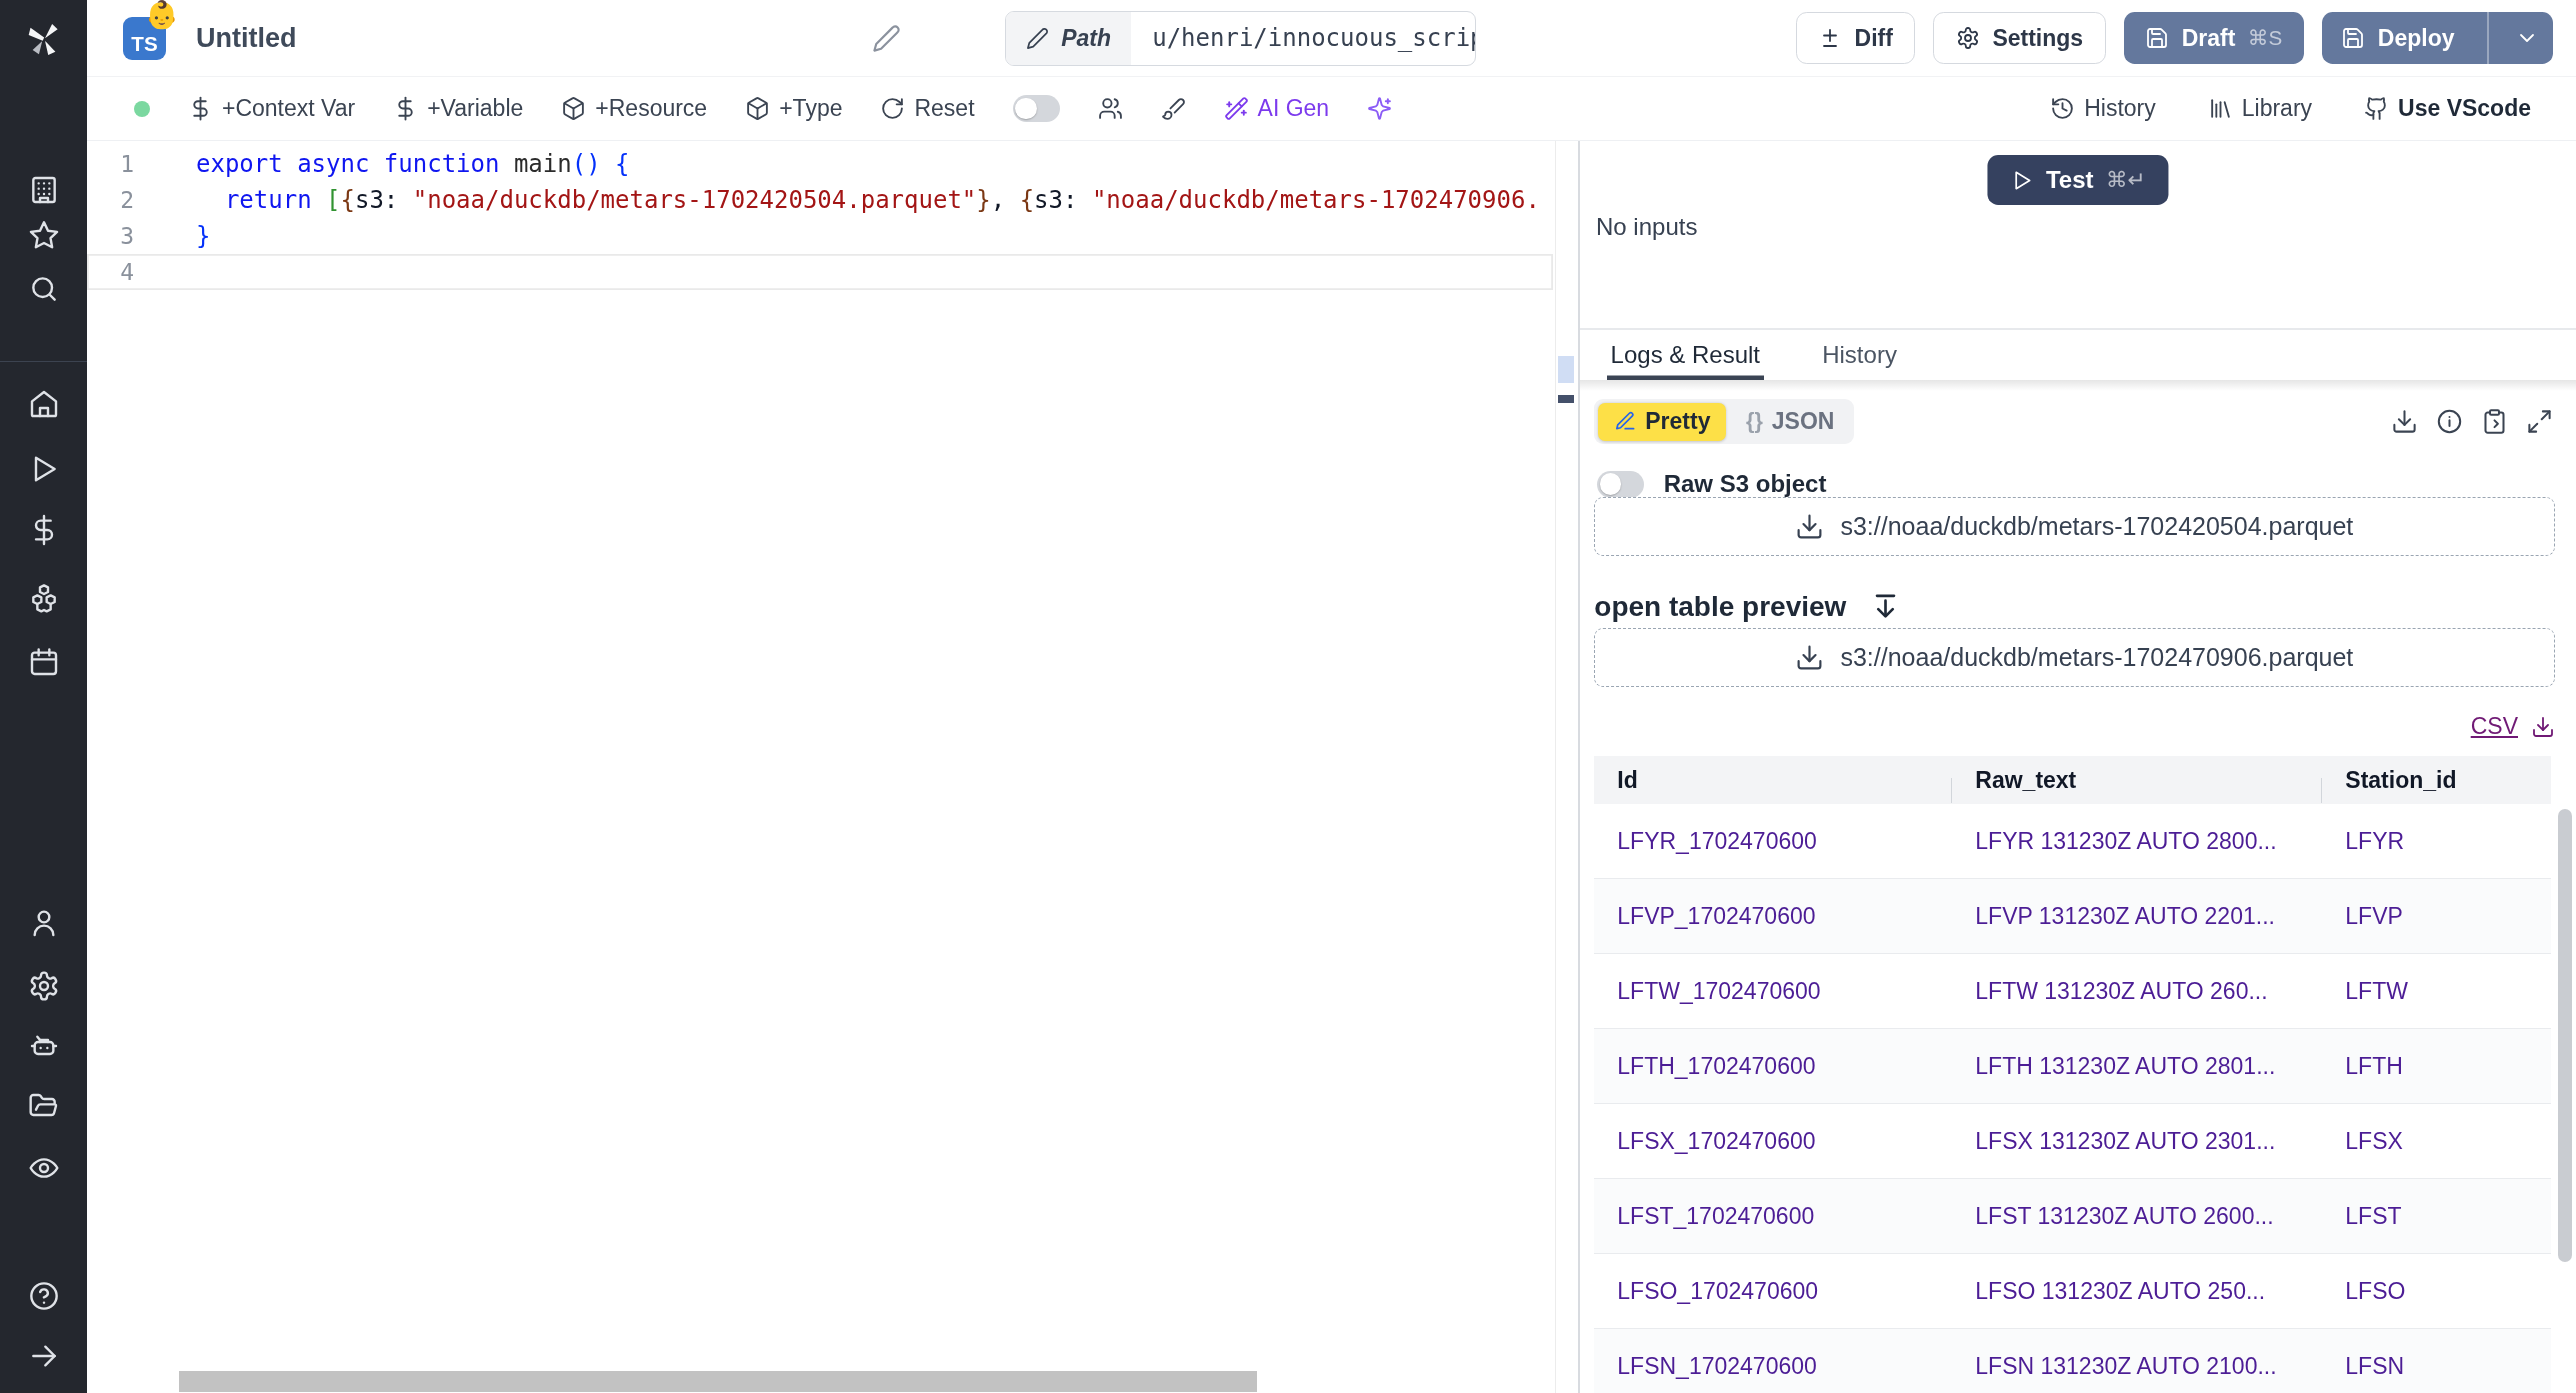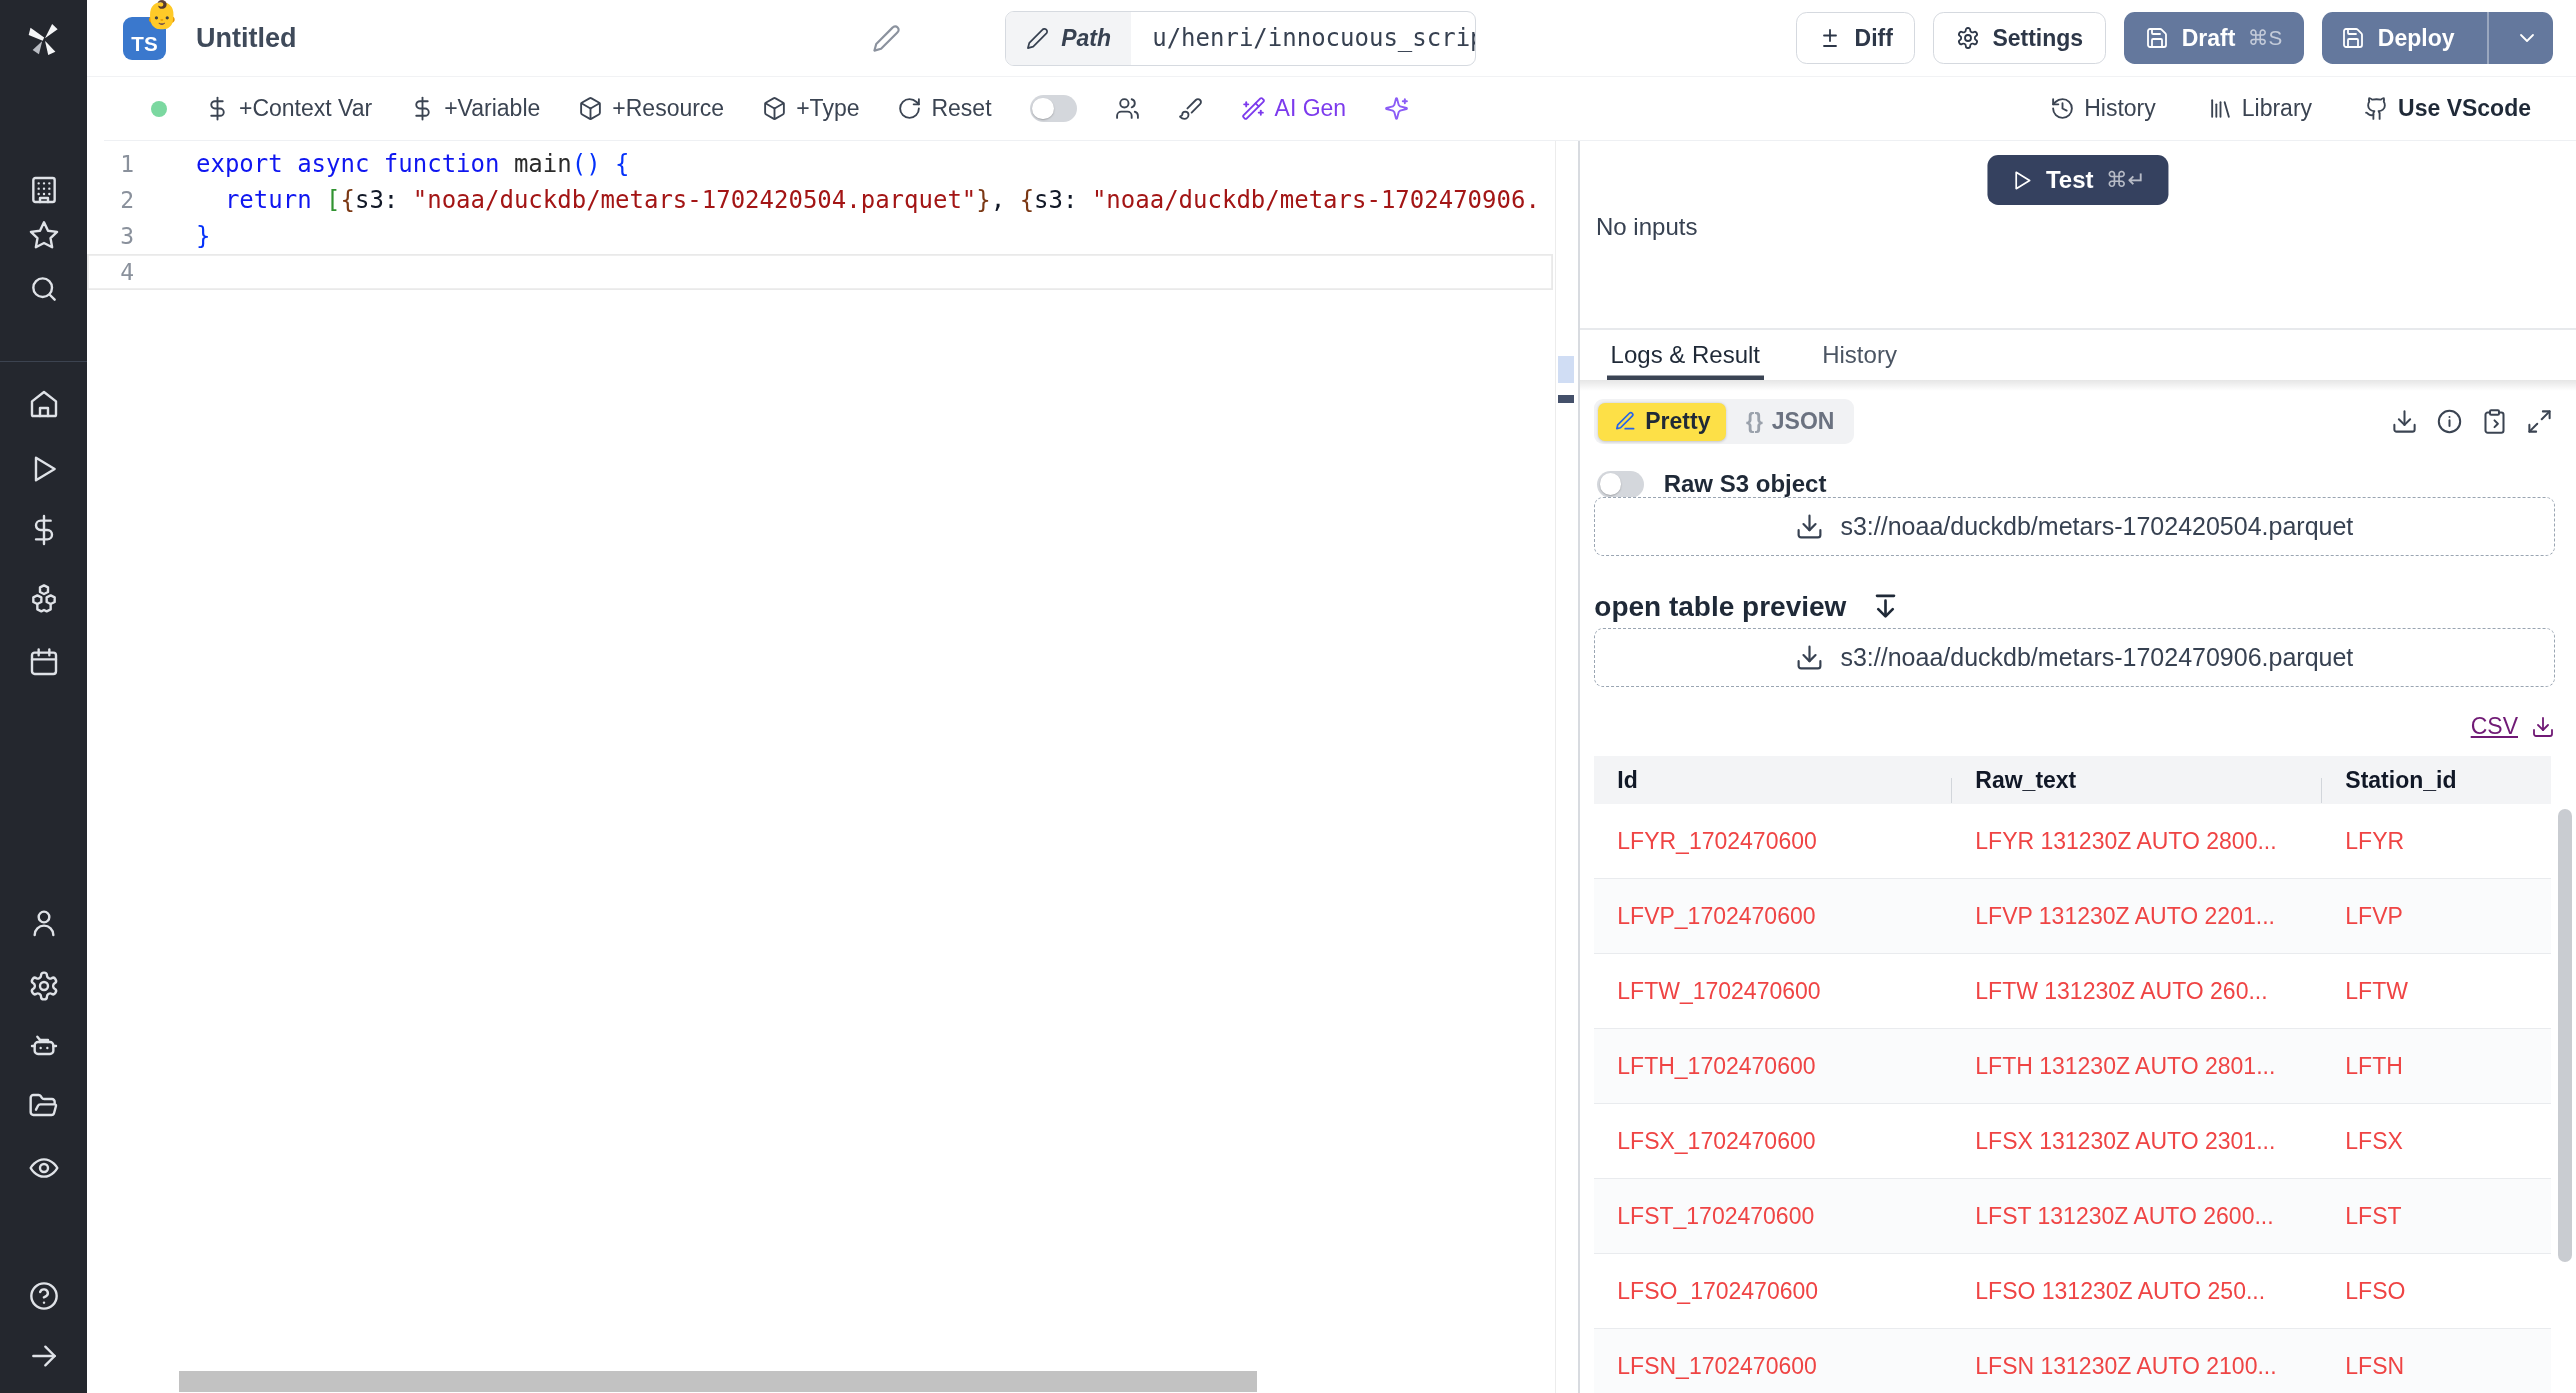--- a/index.html
+++ b/index.html
@@ -41,21 +41,21 @@
   .btn .icon { width:24px; height:24px; }
   .btn-white { background:#fff; border:1.8px solid #d5d9df; color:#2d3748; padding:0 21.5px; }
   .btn-slate { background:#64789d; color:#fff; padding:0 21.5px; }
   .kbd-hint { font-size:20.6px; font-weight:400; color:rgba(255,255,255,.62); }
   .btn-deploy { padding:0;align-items:center; }
   .btn-deploy .dep-main { display:flex; align-items:center; gap:12.5px; padding:0 19.7px; height:100%; }
   .btn-deploy .dep-sep { width:1.8px; height:100%; background:rgba(255,255,255,.35); }
   .btn-deploy .dep-caret { width:52px; height:100%; display:flex; align-items:center; justify-content:center; }
 
   
-  .toolbar { position:absolute; left:104px; top:77px; right:0; height:64px; background:#fff;
+  .toolbar { position:absolute; left:87px; top:77px; right:0; height:64px; background:#fff;
     border-bottom:1.8px solid #eef0f3; display:flex; align-items:center; z-index:19; }
   .tb-left { display:flex; align-items:center; gap:38px; padding-left:47px; }
   .status-dot { width:16px; height:16px; border-radius:50%; background:#7bd8a0; }
   .tb-item { display:flex; align-items:center; gap:9px; font-size:23px; color:#3b4452; cursor:pointer; }
   .tb-item .icon { width:25px; height:25px; }
   .toggle { width:47px; height:27px; border-radius:13.4px; background:#d4d7dc; position:relative; cursor:pointer; }
   .toggle .knob { position:absolute; top:2.7px; left:2.7px; width:21.5px; height:21.5px; border-radius:50%;
     background:#fff; box-shadow:0 0.9px 1.8px rgba(0,0,0,.25); }
   .ai-gen { color:#7c3aed; font-weight:400; }
   .sparkles-btn { color:#8b5cf6; }
@@ -123,21 +123,21 @@
   .csv-row .icon { width:24px; height:24px; cursor:pointer; }
 
   .rtable { position:absolute; left:14.3px; top:615px; width:957px; }
   .thead { display:flex; height:48px; background:#f3f4f6; align-items:center; }
   .thcell { font-size:23px; font-weight:700; color:#111827; padding-left:23px; position:relative; }
   .thcell.c0 { width:358px; } .thcell.c1 { width:370px; } .thcell.c2 { width:229px; }
   .thcell.c0::after, .thcell.c1::after { content:""; position:absolute; right:0; top:11.6px;
     width:1.8px; height:25px; background:#d2d6db; }
   .trow { display:flex; height:75px; align-items:center; border-bottom:1.8px solid #e9ebee; background:#fff; }
   .trow:nth-child(even) { background:#fafbfc; }
-  .tcell { font-size:23px; color:#ef4444; padding-left:23px; white-space:nowrap; overflow:hidden; }
+  .tcell { font-size:23px; color:#4c1d95; padding-left:23px; white-space:nowrap; overflow:hidden; }
   .tcell.c0 { width:358px; } .tcell.c1 { width:370px; } .tcell.c2 { width:229px; }
   .v-scrollbar { position:absolute; right:3.6px; top:668px; width:14.3px; height:453px;
     border-radius:7.2px; background:#c9ccd1; }
 </style>
 </head>
 <body>
 
 <nav class="sidebar">
   <span class="logo">
     <svg width="39" height="39" viewBox="0 0 24 24" fill="#f4f5f7">

